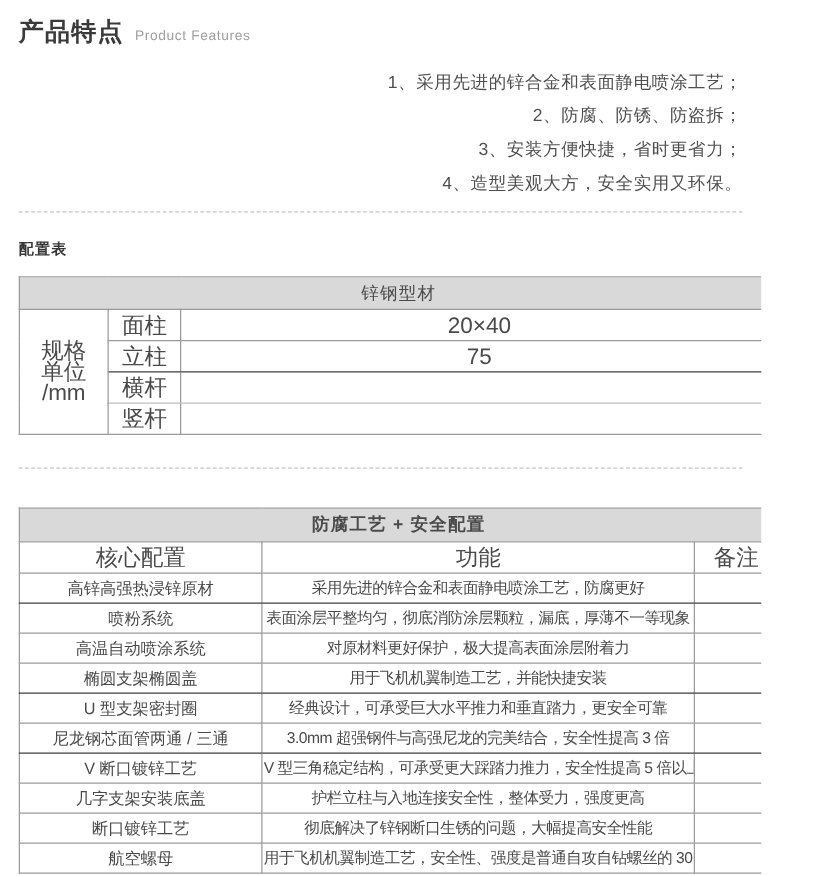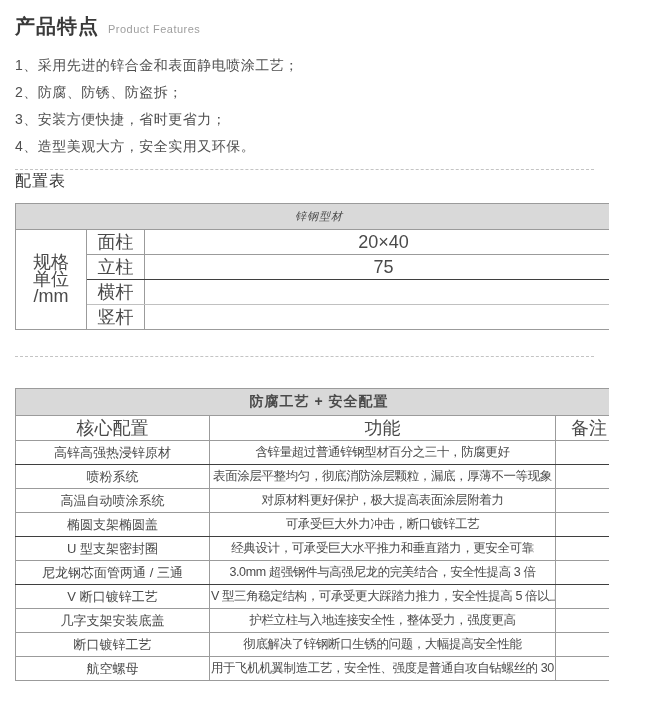--- a/index.html
+++ b/index.html
@@ -5,34 +5,34 @@
   * { margin:0; padding:0; box-sizing:border-box; }
   html,body { background:#ffffff; }
   body { font-family:"Liberation Sans","DejaVu Sans",sans-serif; }
   .page { width:609px; height:701px; background:#fff; overflow:hidden; }
   .inner { padding:13px 15px 0 15px; }
 
   .title-row { display:flex; align-items:baseline; gap:9px; line-height:26px; }
   .title-cn { font-size:20px; font-weight:bold; color:#3a3a3a; letter-spacing:1px; }
   .title-en { font-size:11px; color:#9e9e9e; letter-spacing:0.5px; }
 
-  ul.features { list-style:none; margin-top:10px; }
+  ul.features { list-style:none; margin-top:10px;text-align:right; }
   ul.features li { font-size:14px; color:#4f4f4f; line-height:27px; letter-spacing:0.5px; }
 
   .dashed { border:none; border-top:1px dashed #c4c4c4; height:0; }
   .dashed.first { margin-top:9px; }
   .dashed.second { margin-top:26px; }
 
-  .section-heading { font-size:16px; font-weight:normal; color:#363636; letter-spacing:1px; line-height:22px; }
+  .section-heading { margin-top:18px; font-size:12px; font-weight:bold; color:#363636; letter-spacing:1px; line-height:22px; }
 
   table { border-collapse:collapse; table-layout:fixed; width:608px; border:1px solid #7d7d7d; }
   td { border:1px solid #9b9b9b; color:#4a4a4a; text-align:center; vertical-align:middle; overflow:hidden; white-space:nowrap; }
 
   .spec-table { margin-top:11px; }
-  .spec-table tr.thead td { background:#d9d9d9; height:26px; font-size:11px; letter-spacing:1px;font-style:italic; }
+  .spec-table tr.thead td { background:#d9d9d9; height:26px; font-size:14px; letter-spacing:1px; }
   .spec-table tr.body-row td { height:25px; font-size:18px; }
   .spec-table tr:nth-child(3) td { border-bottom-color:#3f3f3f; }
   .spec-table tr:nth-child(4) td { border-bottom-color:#c0c0c0; }
   .unit-cell { font-size:13px; line-height:17px; white-space:normal; }
 
   .safety-table { margin-top:31px; }
   .safety-table tr.thead td { background:#d9d9d9; height:27px; font-size:14px; font-weight:bold; letter-spacing:1px; }
   .safety-table tr.subhead td { height:23px; font-size:18px; }
   .safety-table tr.body-row td { height:24px; font-size:13px; }
   .safety-table tr.body-row td.desc { font-size:12.5px; letter-spacing:-0.4px; padding:0 1px; }
@@ -107,36 +107,36 @@
           <tr class="thead">
         <td colspan="3">防腐工艺 + 安全配置</td>
       </tr>
       <tr class="subhead">
         <td>核心配置</td>
         <td>功能</td>
         <td>备注</td>
       </tr>
       <tr class="body-row">
         <td>高锌高强热浸锌原材</td>
-        <td class="desc">含锌量超过普通锌钢型材百分之三十，防腐更好</td>
+        <td class="desc">采用先进的锌合金和表面静电喷涂工艺，防腐更好</td>
         <td></td>
       </tr>
       <tr class="body-row">
         <td>喷粉系统</td>
         <td class="desc">表面涂层平整均匀，彻底消防涂层颗粒，漏底，厚薄不一等现象</td>
         <td></td>
       </tr>
       <tr class="body-row">
         <td>高温自动喷涂系统</td>
         <td class="desc">对原材料更好保护，极大提高表面涂层附着力</td>
         <td></td>
       </tr>
       <tr class="body-row">
         <td>椭圆支架椭圆盖</td>
-        <td class="desc">可承受巨大外力冲击，断口镀锌工艺</td>
+        <td class="desc">用于飞机机翼制造工艺，并能快捷安装</td>
         <td></td>
       </tr>
       <tr class="body-row">
         <td>U 型支架密封圈</td>
         <td class="desc">经典设计，可承受巨大水平推力和垂直踏力，更安全可靠</td>
         <td></td>
       </tr>
       <tr class="body-row">
         <td>尼龙钢芯面管两通 / 三通</td>
         <td class="desc">3.0mm 超强钢件与高强尼龙的完美结合，安全性提高 3 倍</td>

